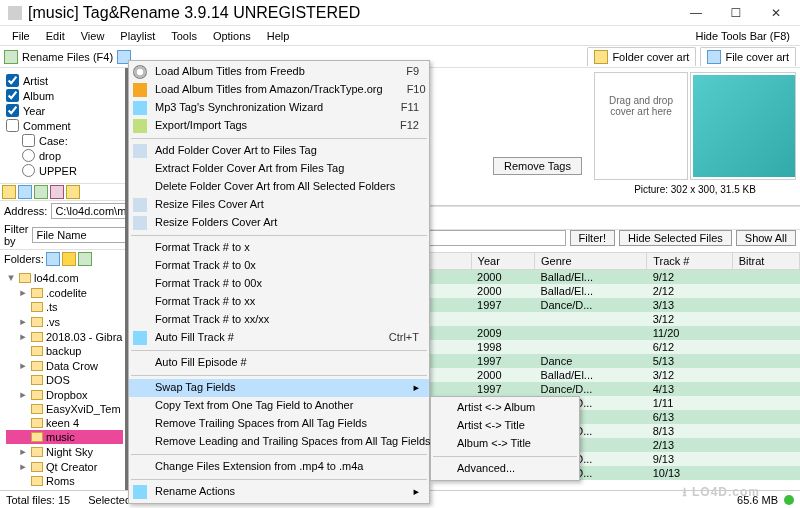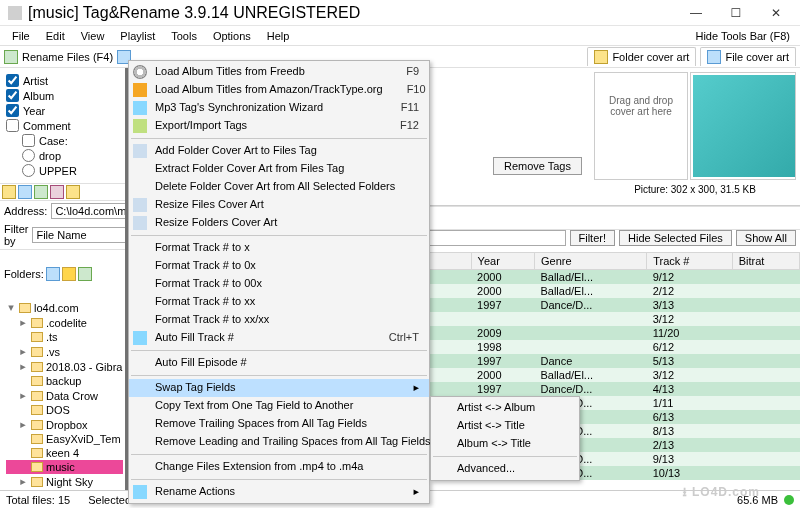--- a/index.html
+++ b/index.html
@@ -19,21 +19,21 @@
   .check { display:flex; align-items:center; gap:4px; margin:2px 0; }
   .check input { accent-color:#0a64ad; }
   .radio-group { margin-left:16px; }
   .sidebar .bar { height:18px; display:flex; gap:2px; padding:0 2px; align-items:center; border-top:1px solid #e0e0e0; border-bottom:1px solid #e0e0e0; }
   .ticon { width:14px; height:14px; background:#fce38a; border:1px solid #c0a030; }
   .ticon.b { background:#bcdffb; border-color:#5a9bd4; }
   .ticon.g { background:#cde8cd; border-color:#6aa84f; }
   .ticon.p { background:#ead1dc; border-color:#a64d79; }
   .addr { display:flex; align-items:center; gap:4px; padding:2px 4px; }
   .addr input { flex:1; border:1px solid #aaa; padding:1px 3px; font-size:11px; }
-  .folders-hdr { display:flex; align-items:center; gap:2px; padding:17px 4px; border-top:1px solid #e0e0e0; }
+  .folders-hdr { display:flex; align-items:center; gap:2px; padding:2px 4px; border-top:1px solid #e0e0e0; }
   .tree { flex:1; overflow:hidden; padding:2px 2px 2px 6px; }
   .tree-row { display:flex; align-items:center; gap:3px; padding:1px 0; white-space:nowrap; }
   .tree-row .tw { width:10px; color:#777; text-align:center; }
   .tree-row.sel { background:#ec4899; }
   .folder-icon { width:12px; height:10px; background:#ffe39b; border:1px solid #caa33a; }
   .content { flex:1; display:flex; flex-direction:column; overflow:hidden; position:relative; }
   .upper { display:flex; border-bottom:1px solid #ccc; }
   .upper .desc { flex:1; padding:6px 8px; line-height:1.4; color:#000; overflow:hidden;}
   .upper .btnrow { display:flex; gap:6px; margin-top:6px; }
   .upper .btnrow button { padding:2px 10px; border:1px solid #999; background:#f4f4f4; }

